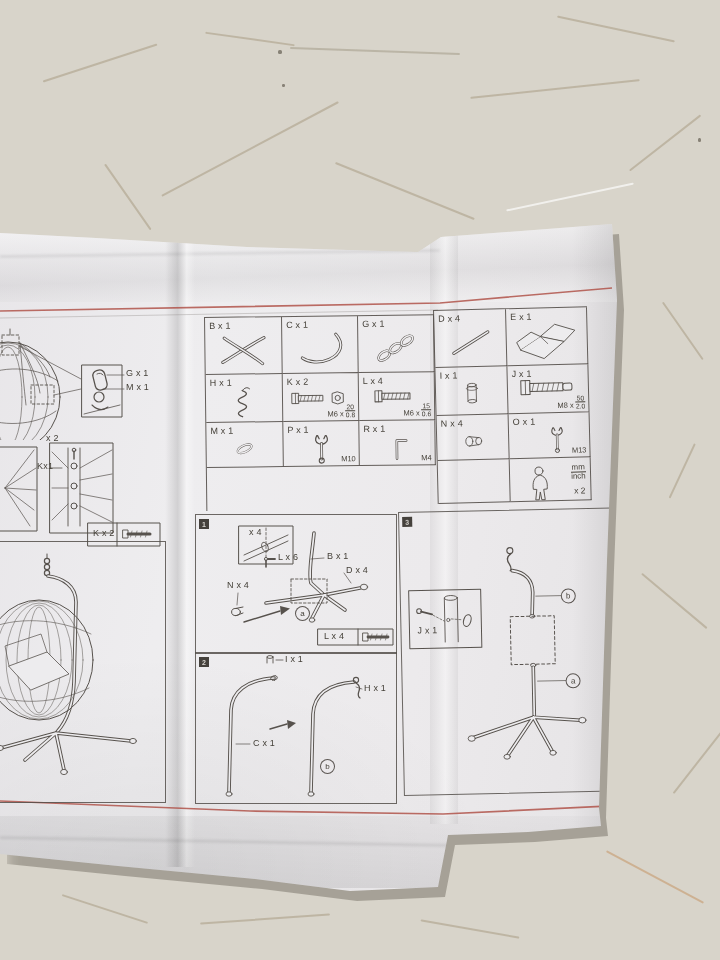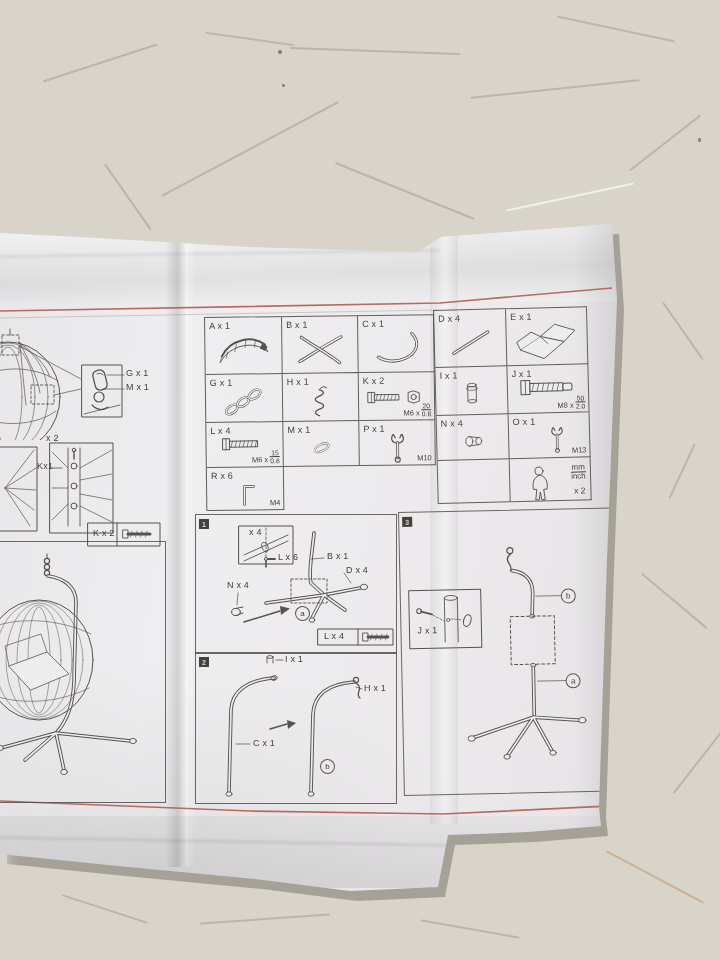--- a/index.html
+++ b/index.html
@@ -90,29 +90,20 @@
     <div class="crease" style="left:0;top:840px;width:450px;height:3px;background:rgba(0,0,0,.08);transform:rotate(1deg);filter:blur(1px);"></div>
 
     <svg class="abs" style="left:0;top:0;" width="720" height="960">
       <polyline points="0,311 440,303 612,288" stroke="#b0544a" stroke-width="1.6" fill="none" opacity=".85"></polyline>
       <polyline points="0,318 438,310" stroke="#8a8480" stroke-width="1" fill="none" opacity=".35"></polyline>
       <polyline points="0,801 250,811 443,814 610,806" stroke="#b0544a" stroke-width="1.7" fill="none" opacity=".85"></polyline>
     </svg>
 
     <div class="ptable" id="tableA" style="left:204px;top:317px;grid-template-columns:77px 76px 76px;grid-template-rows:57px 48px 45px 43px;transform:rotate(-0.7deg);">
       <div class="cell">
-        <span class="clab">A x 1</span>
-        <svg class="picon" width="62" height="38" viewBox="0 0 64 44">
-          <path class="ln" stroke-width="2.2" d="M7,29 C16,10 42,4 57,16"></path>
-          <path class="ln" stroke-width="1.1" d="M5,36 C16,16 44,10 60,24"></path>
-          <path class="ln" stroke-width=".8" d="M5,36 L7,29 M57,16 L60,24 M14,24 L12,31 M24,15 L22,24 M35,10 L34,19 M46,10 L45,19"></path>
-          <rect x="52" y="16" width="7" height="6" fill="#57524d" transform="rotate(28 55 19)"></rect>
-        </svg>
-      </div>
-      <div class="cell">
         <span class="clab">B x 1</span>
         <svg class="picon" width="62" height="38" viewBox="0 0 64 44">
           <path class="td" d="M8,36 C22,28 40,16 56,8"></path>
             <path class="tl" d="M8,36 C22,28 40,16 56,8"></path>
           <path class="td" d="M10,8 C24,18 42,28 54,38"></path>
             <path class="tl" d="M10,8 C24,18 42,28 54,38"></path>
         </svg>
       </div>
       <div class="cell">
         <span class="clab">C x 1</span>
@@ -184,21 +175,21 @@
         <span class="clab">P x 1</span>
         <svg class="picon" width="50" height="38" viewBox="0 0 64 44">
           <path class="ln" stroke-width="1.6" d="M26,6 q-4,7 2,10 q4,2 8,0 q6,-3 2,-10 M27,6 l2,4 M37,6 l-2,4"></path>
           <path class="td" d="M32,16 L32,36"></path>
             <path class="tl" d="M32,16 L32,36"></path>
           <circle class="ln" stroke-width="1.4" cx="32" cy="38" r="3.2"></circle>
         </svg>
         <span class="spec">M10</span>
       </div>
       <div class="cell">
-        <span class="clab">R x 6</span>
+        <span class="clab">R x 1</span>
         <svg class="picon" width="46" height="36" viewBox="0 0 64 44">
           <path class="td" d="M44,13 L31,13 L31,38"></path>
             <path class="tl" d="M44,13 L31,13 L31,38"></path>
         </svg>
         <span class="spec">M4</span>
       </div>
     </div>
 
     <div class="ptable" id="tableB" style="left:433px;top:310px;grid-template-columns:72px 81px;grid-template-rows:57px 48px 45px 43px;transform:rotate(-1.4deg);">
       <div class="cell">

